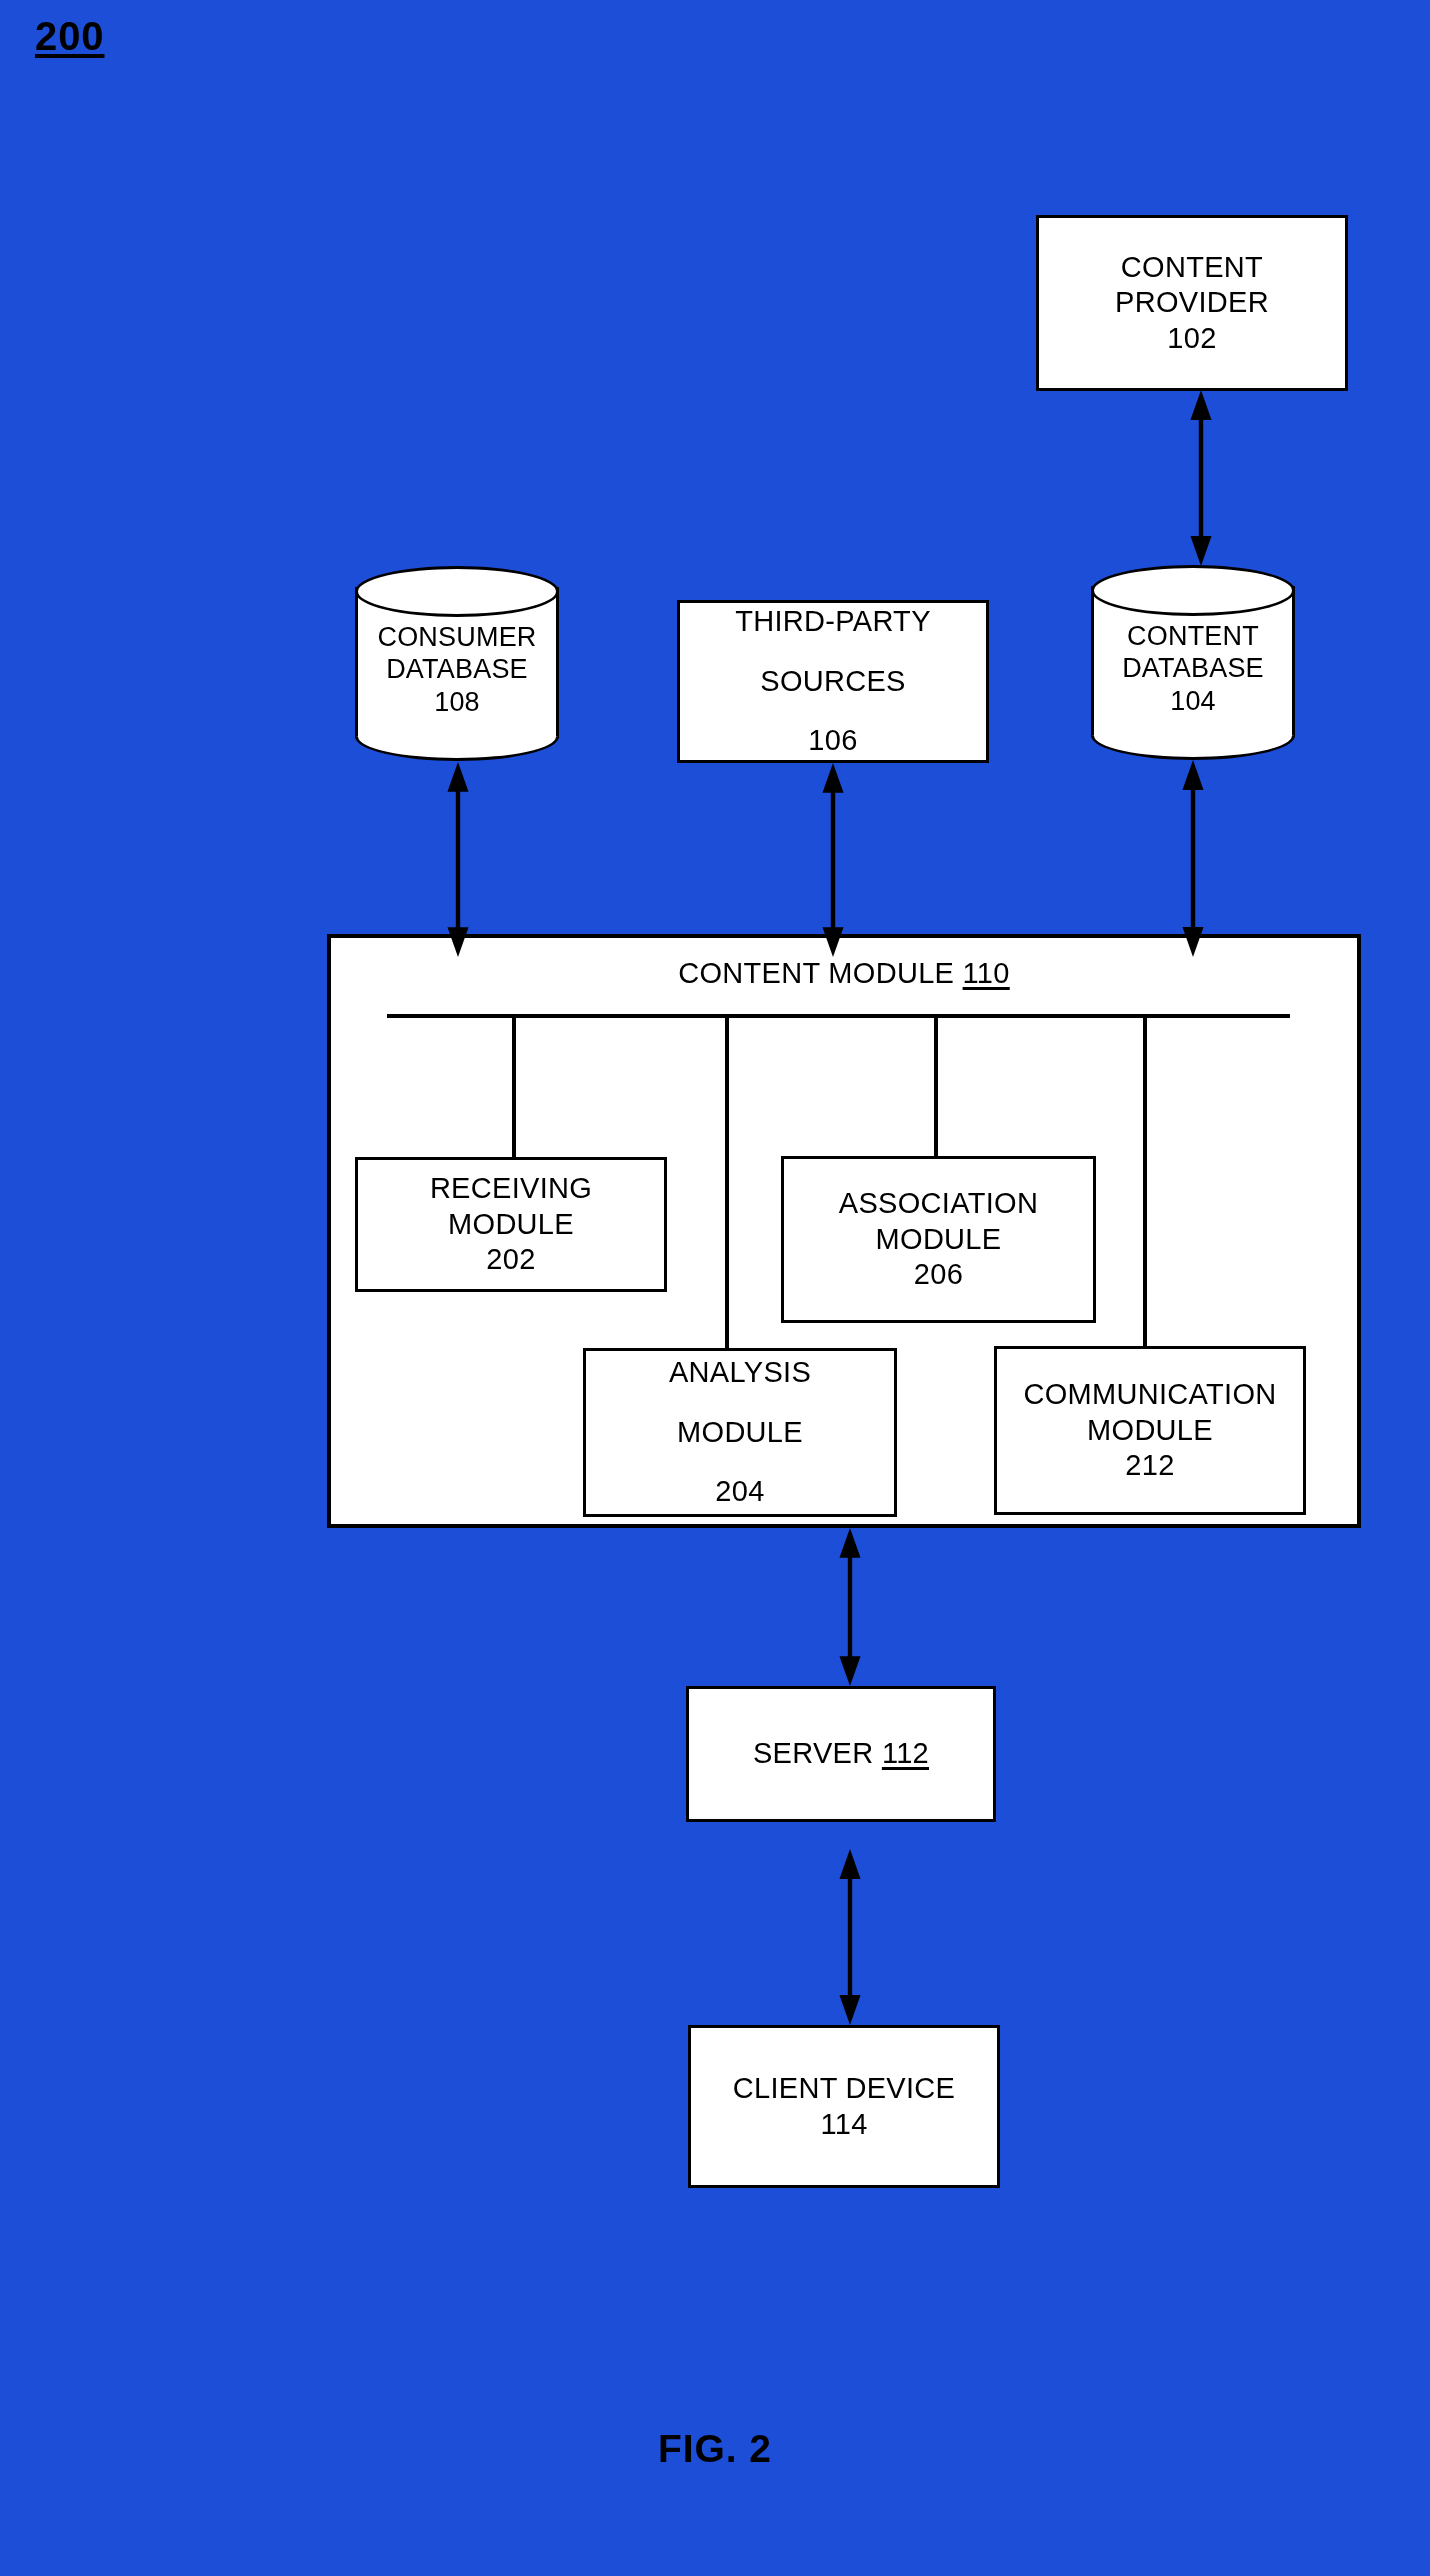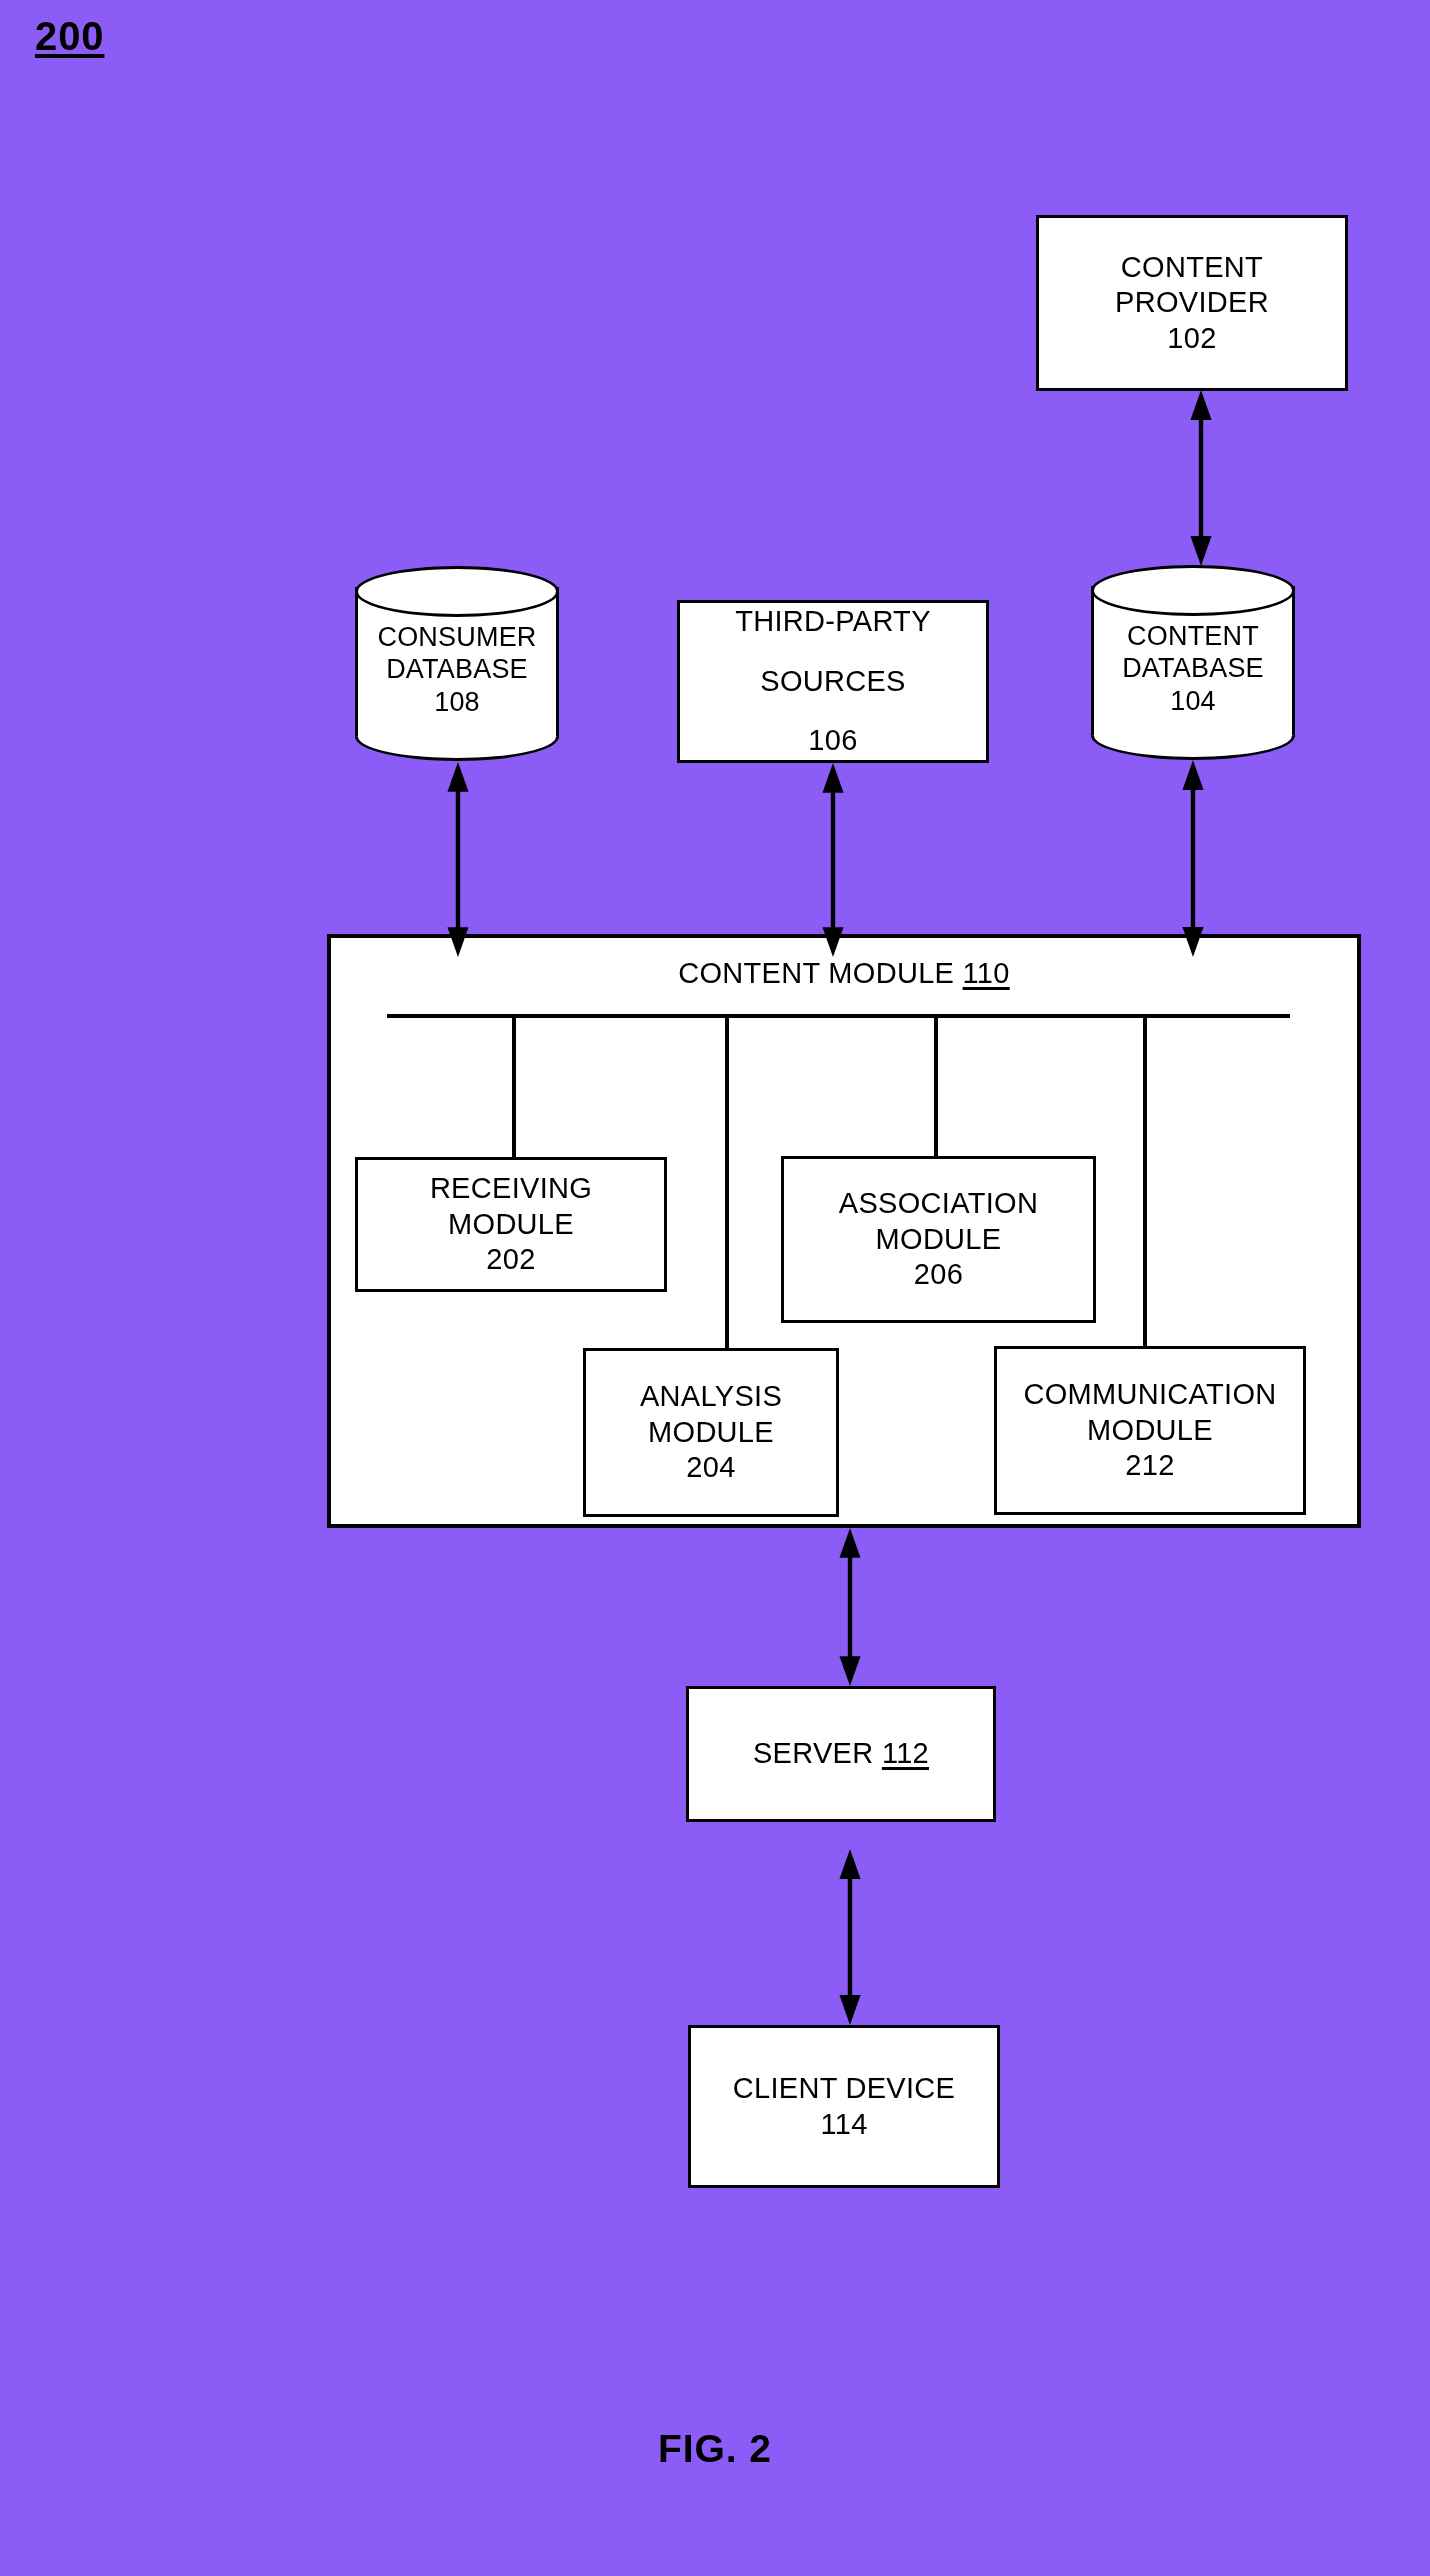--- a/index.html
+++ b/index.html
@@ -9,21 +9,21 @@
     background: #ffffff;
   }
   body {
     font-family: "Liberation Sans", sans-serif;
     color: #000000;
   }
   #page {
     position: relative;
     width: 1430px;
     height: 2576px;
-    background: #8b5cf6;
+    background: #1d4ed8;
     overflow: hidden;
   }
   
   .fig-number {
     position: absolute;
     left: 35px;
     top: 16px;
     font-size: 40px;
     font-weight: 700;
     letter-spacing: 0.9px;
@@ -250,21 +250,21 @@
     <span class="ln">MODULE</span>
     <span class="ln refnum">202</span>
   </div>
 
   <div class="node" id="association-module" style="left:781px; top:1156px; width:315px; height:167px; z-index:6;">
     <span class="ln">ASSOCIATION</span>
     <span class="ln">MODULE</span>
     <span class="ln refnum">206</span>
   </div>
 
-  <div class="node" id="analysis-module" style="left:583px; top:1348px; width:256px; height:169px; z-index:6;">
+  <div class="node" id="analysis-module" style="left:583px; top:1348px; width:314px; height:169px; z-index:6;gap:24px;">
     <span class="ln">ANALYSIS</span>
     <span class="ln">MODULE</span>
     <span class="ln refnum">204</span>
   </div>
 
   <div class="node" id="communication-module" style="left:994px; top:1346px; width:312px; height:169px; z-index:6;">
     <span class="ln">COMMUNICATION</span>
     <span class="ln">MODULE</span>
     <span class="ln refnum">212</span>
   </div>

